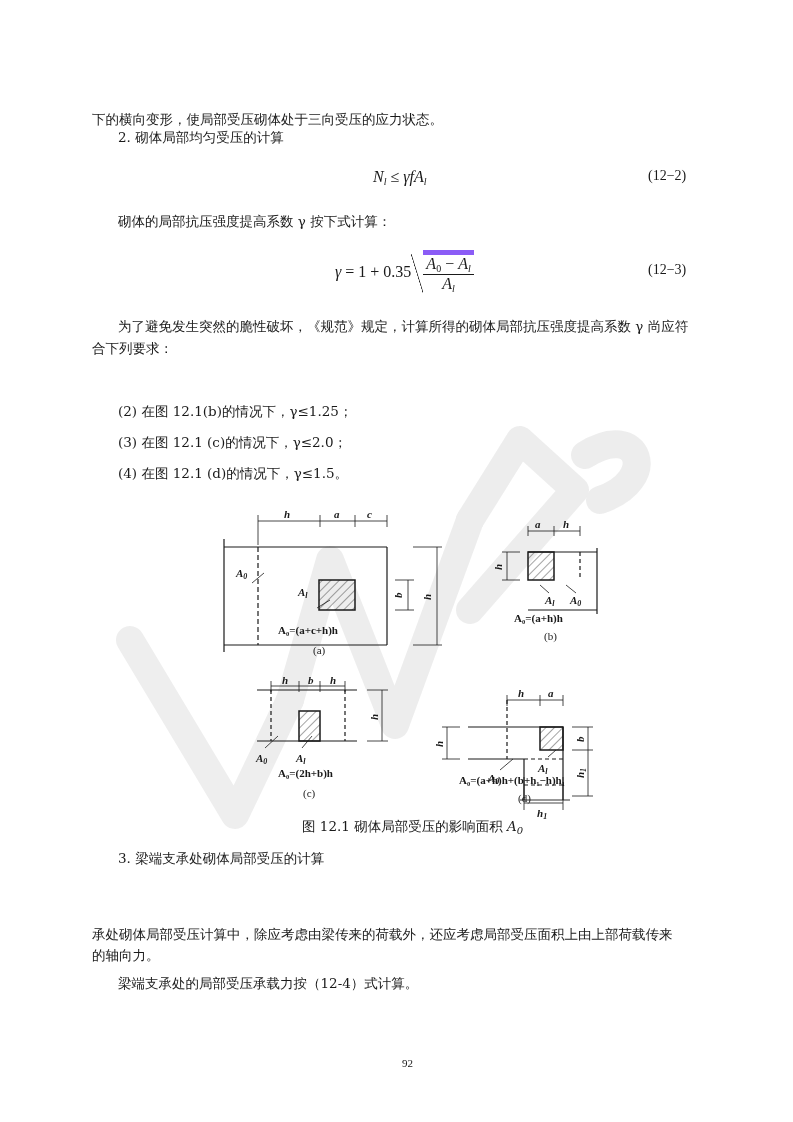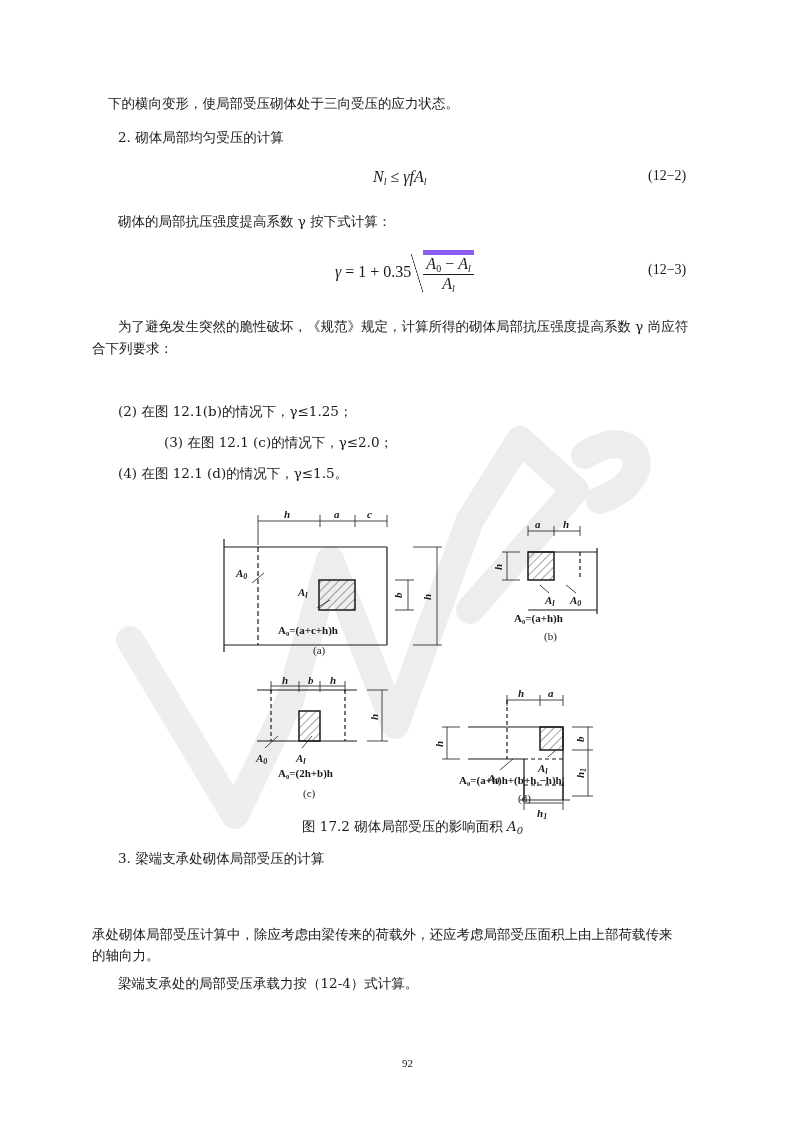--- a/index.html
+++ b/index.html
@@ -30,40 +30,40 @@
 
   <svg class="watermark" width="793" height="1122" viewBox="0 0 793 1122">
     <g fill="none" stroke="#ececec" stroke-width="28" stroke-linejoin="round" stroke-linecap="round" opacity="0.9">
       <path d="M130 640 L235 815 L290 700"></path>
       <path d="M290 700 L330 560 L395 725 L470 520"></path>
       <path d="M470 520 L520 440 L575 490 L470 610"></path>
       <path d="M585 455 C640 420 660 480 600 500"></path>
     </g>
   </svg>
 
-  <div class="line" style="left:92px;top:94px;margin-left:16px;">下的横向变形，使局部受压砌体处于三向受压的应力状态。</div>
+  <div class="line" style="left:92px;top:110px;">下的横向变形，使局部受压砌体处于三向受压的应力状态。</div>
   <div class="line" style="left:118px;top:128px;">2. 砌体局部均匀受压的计算</div>
 
   <div class="eq" style="left:373px;top:168px;">
     <i class="m">N</i><sub><i class="m">l</i></sub><span> ≤ </span><i class="m">γ</i><i class="m">f</i><i class="m">A</i><sub><i class="m">l</i></sub>
   </div>
   <div class="eqno" style="left:648px;top:168px;">(12−2)</div>
 
   <div class="line" style="left:118px;top:212px;">砌体的局部抗压强度提高系数 γ 按下式计算：</div>
 
   <div class="eq" style="left:335px;top:250px;">
     <span style="vertical-align:middle;"><i class="m">γ</i> = 1 + 0.35</span><span class="sqrt"><span class="frac"><span class="num"><i class="m">A</i><sub>0</sub><span> − </span><i class="m">A</i><sub><i class="m">l</i></sub></span><span class="den"><i class="m">A</i><sub><i class="m">l</i></sub></span></span></span>
   </div>
   <div class="eqno" style="left:648px;top:262px;">(12−3)</div>
 
   <div class="line" style="left:118px;top:317px;">为了避免发生突然的脆性破坏，《规范》规定，计算所得的砌体局部抗压强度提高系数 γ 尚应符</div>
   <div class="line" style="left:92px;top:339px;">合下列要求：</div>
 
   <div class="line" style="left:118px;top:402px;">(2)  在图  12.1(b)的情况下，γ≤1.25；</div>
-  <div class="line" style="left:118px;top:433px;margin-left:46px;">(3)  在图 12.1 (c)的情况下，γ≤2.0；</div>
+  <div class="line" style="left:118px;top:433px;">(3)  在图 12.1 (c)的情况下，γ≤2.0；</div>
   <div class="line" style="left:118px;top:464px;">(4)  在图 12.1 (d)的情况下，γ≤1.5。</div>
 
   <svg class="figure" width="793" height="1122" viewBox="0 0 793 1122" font-family="Liberation Serif, serif" font-size="11" font-style="italic" font-weight="bold" fill="#1a1a1a">
     <defs>
       <pattern id="hatch" patternUnits="userSpaceOnUse" width="6" height="6" patternTransform="rotate(45)">
         <line x1="0" y1="0" x2="0" y2="6" stroke="#1a1a1a" stroke-width="0.8"></line>
       </pattern>
     </defs>
 
     <g stroke="#1a1a1a" stroke-width="1.2">
@@ -194,21 +194,21 @@
       <text x="538" y="772">A<tspan font-size="8" dy="2">l</tspan></text>
       <text x="458" y="784" font-style="normal" transform="translate(0,0)" dy="0"><tspan x="459" y="784" dy="0"></tspan></text>
       <text x="459" y="784" font-style="normal" style="display:none"></text>
       <text x="459" y="783" font-style="normal" transform="translate(0,0)"></text>
       <text x="459" y="784" font-style="normal">A₀=(a+h)h+(b+h₁−h)h₁</text>
       <text x="518" y="802" font-style="normal" font-weight="normal" transform="translate(0,0)">(d)</text>
     </g>
   </svg>
 
   <div class="caption" style="left:302px;top:818px;">
-    <span>图 17.2 砌体局部受压的影响面积 </span><i class="m">A</i><sub><i class="m">0</i></sub>
+    <span>图 12.1 砌体局部受压的影响面积 </span><i class="m">A</i><sub><i class="m">0</i></sub>
   </div>
 
   <div class="line" style="left:118px;top:849px;">3. 梁端支承处砌体局部受压的计算</div>
 
   <div class="line" style="left:92px;top:925px;">承处砌体局部受压计算中，除应考虑由梁传来的荷载外，还应考虑局部受压面积上由上部荷载传来</div>
   <div class="line" style="left:92px;top:946px;">的轴向力。</div>
 
   <div class="line" style="left:118px;top:974px;">梁端支承处的局部受压承载力按（12-4）式计算。</div>
 
   <div class="pageno" style="left:402px;top:1057px;">92</div>

